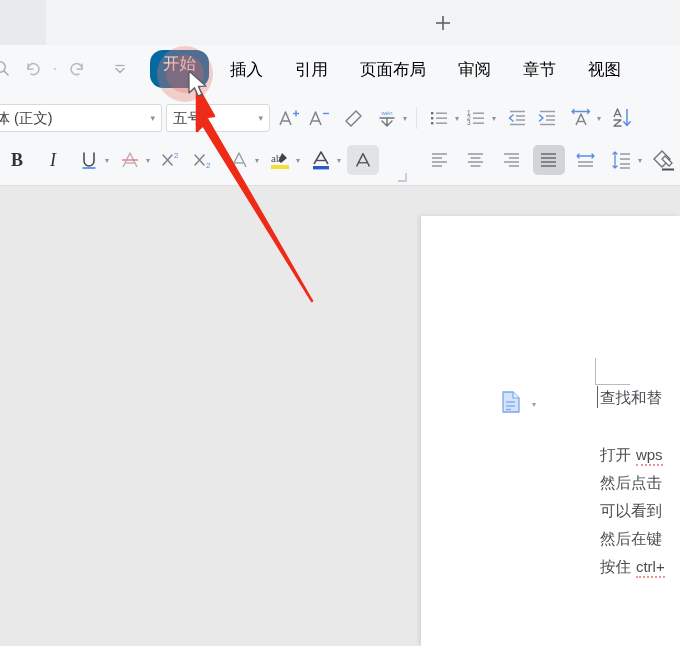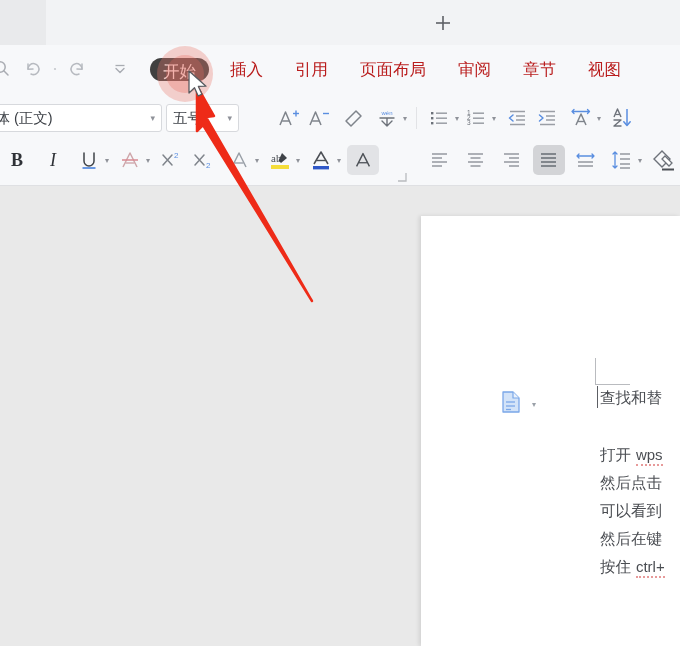--- a/index.html
+++ b/index.html
@@ -101,30 +101,30 @@
   .qt.tiny-dot {
     width: 9px;
   }
   .ribbon-tabs {
     position: absolute;
     left: 148px; top: 0; height: 48px;
     display: flex; align-items: center;
   }
   .rtab {
     font-size: 16.5px;
-    color: #b91c1c;
+    color: #000000;
     padding: 0 16px;
     white-space: nowrap;
     line-height: 48px;
   }
   .rtab.active {
     color: #ffffff;
-    background: #404040;
+    background: #0369a1;
     border-radius: 13px;
-    height: 23px;
+    height: 38px;
     line-height: 26px;
     padding: 0 13px;
     margin-right: 5px;
     margin-left: 2px;
   }
 
   
   .toolbar-area {
     position: absolute;
     left: 0; top: 93px;
@@ -156,21 +156,21 @@
     color: #3b3f45;
     padding: 0 6px;
     white-space: nowrap;
   }
   .fontbox .caret {
     color: #8f9299;
     font-size: 9px;
     padding-right: 6px;
   }
   .fb-name { position: absolute; left: -26px; top: 7px; width: 188px; }
-  .fb-size { position: absolute; left: 166px; top: 7px; width: 73px; }
+  .fb-size { position: absolute; left: 166px; top: 7px; width: 104px; }
 
   .ticon {
     height: 30px;
     min-width: 30px;
     display: flex;
     align-items: center;
     justify-content: center;
     color: #4f5358;
     position: relative;
   }

